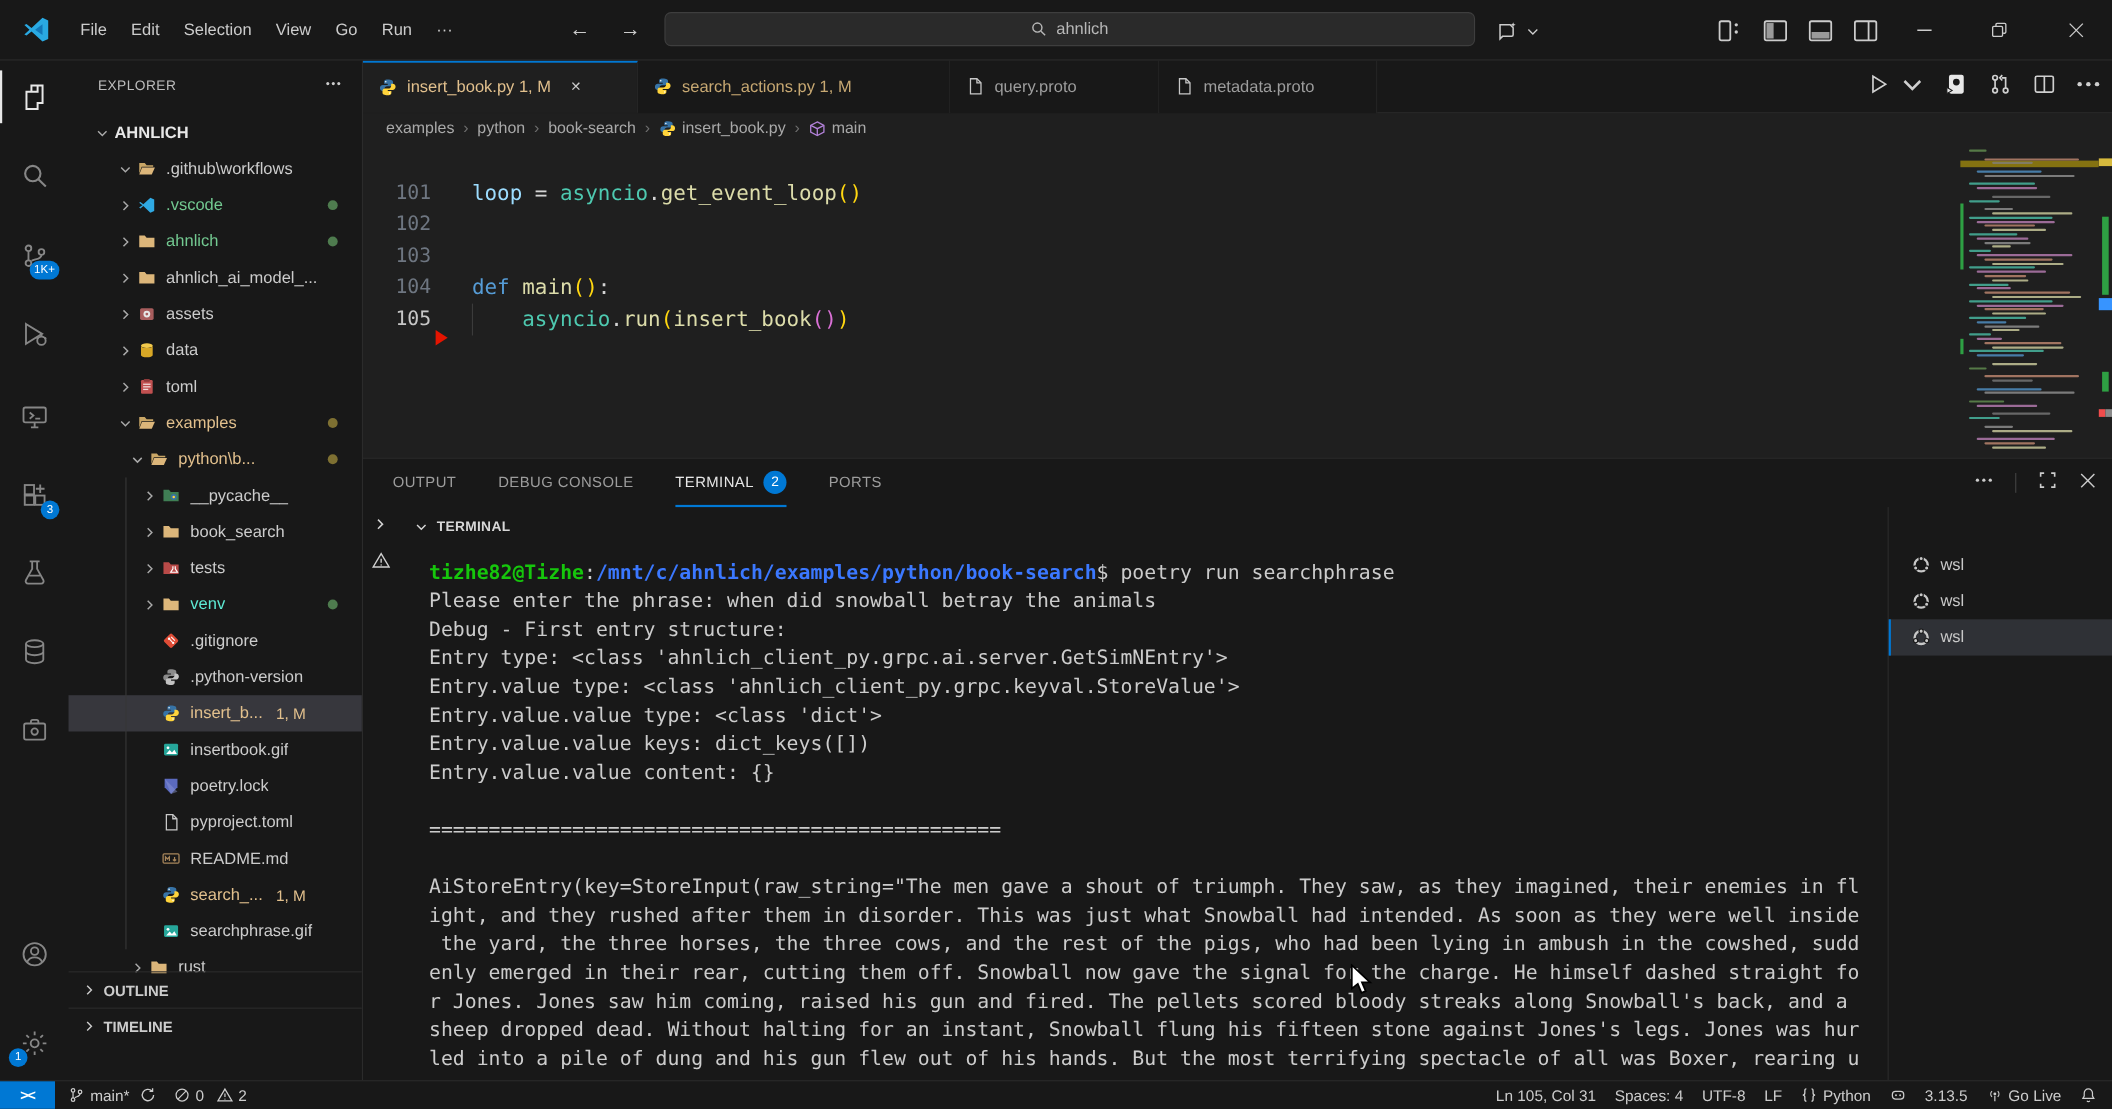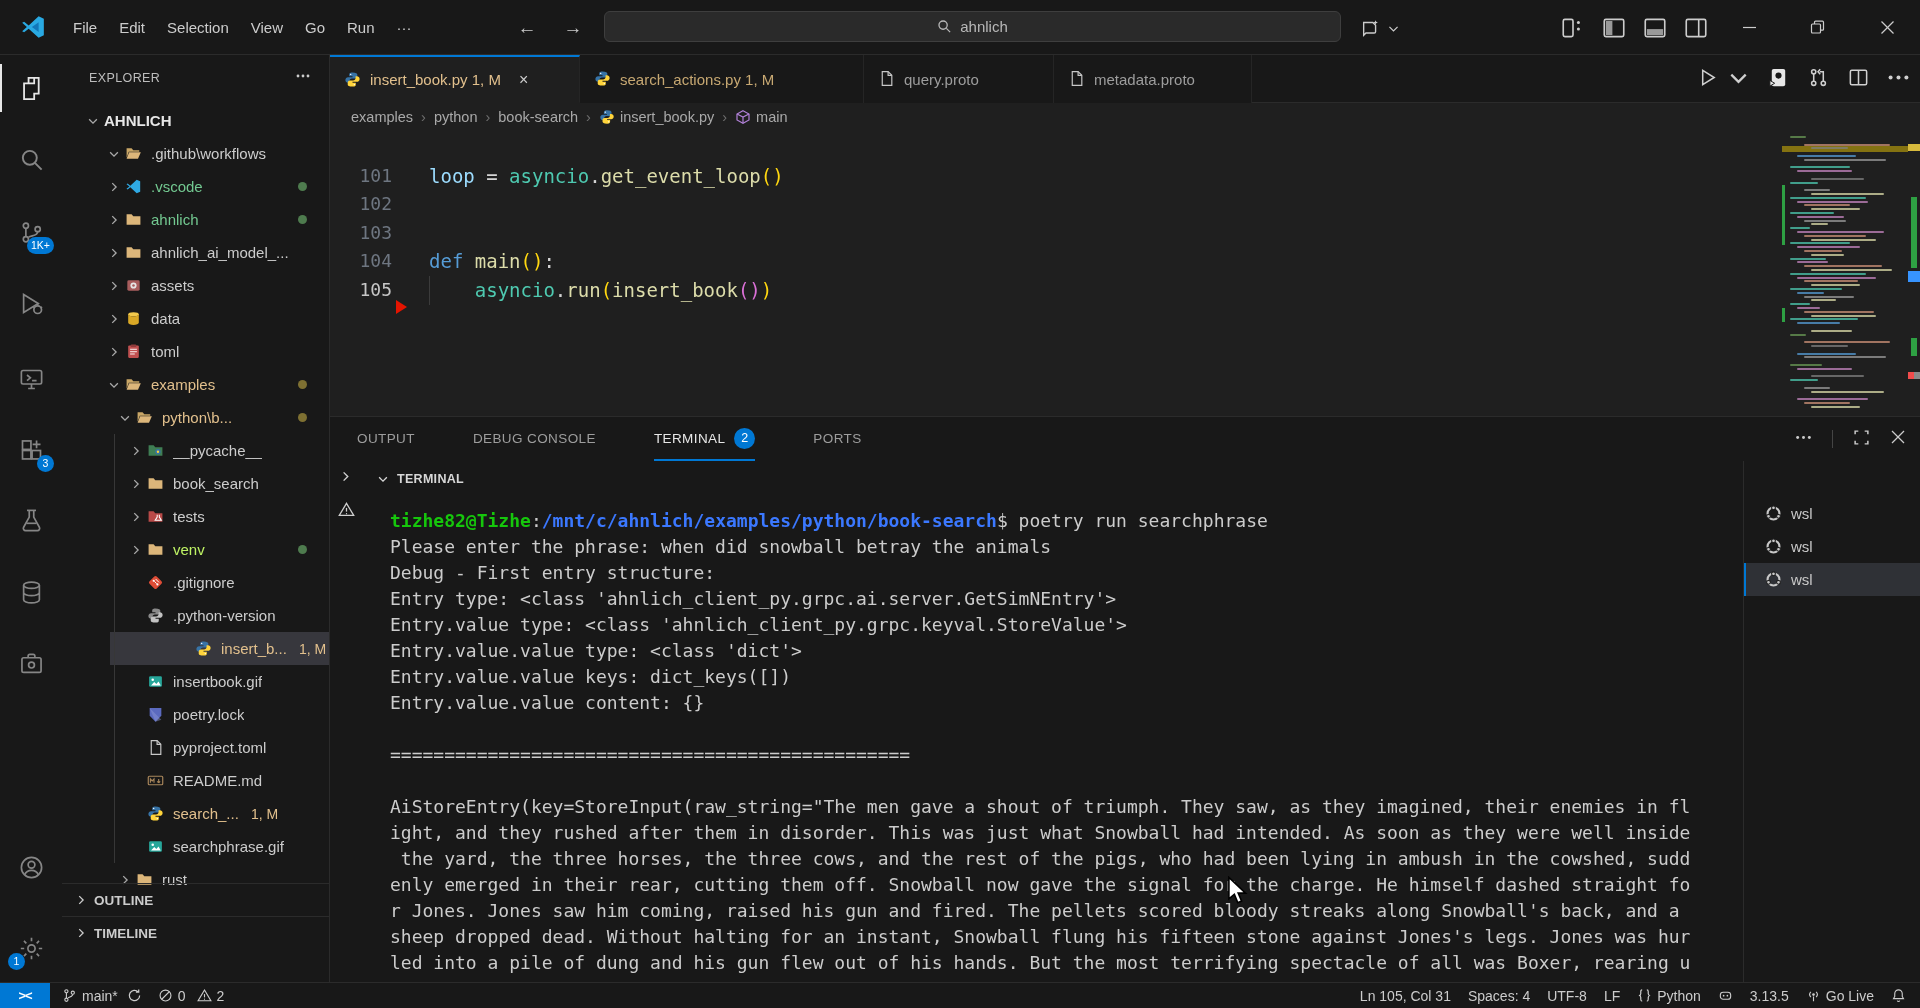--- a/index.html
+++ b/index.html
@@ -78,35 +78,35 @@
 
   #minimap { position:absolute; left:1452px; top:0px; width:126px; height:286px; overflow:hidden; }
   .mmbar { position:absolute; height:2px; border-radius:1px; }
   #mm-highlight { position:absolute; left:0; right:0; top:16px; height:6px; background:rgba(255,215,0,.45); }
   .mm-gut { position:absolute; left:0; width:3px; background:#2ea043; }
   #ruler { position:absolute; left:1578px; top:0; width:12px; height:286px; }
   .rmark { position:absolute; }
 
   
   #panel { position:absolute; left:0; top:361px; right:0; bottom:0; background:#181818; border-top:1px solid #2b2b2b; }
-  #panel-tabs { position:absolute; left:27px; top:0; height:44px; display:flex; gap:58px; }
+  #panel-tabs { position:absolute; left:27px; top:0; height:44px; display:flex; gap:38px; }
   .ptab { height:44px; display:flex; align-items:center; gap:9px; font-size:13.5px; letter-spacing:.4px;
     color:#9d9d9d; border-bottom:2px solid transparent; }
   .ptab.active { color:#e7e7e7; border-bottom-color:#0078d4; }
   .pbadge { background:#0078d4; color:#fff; width:21px; height:21px; border-radius:50%; font-size:12.5px;
     display:flex; align-items:center; justify-content:center; }
   #panel-actions { position:absolute; top:0; height:44px; right:14px; display:flex; align-items:center; gap:20px; color:#cccccc; }
   #panel-actions .pa-sep { width:1px; height:18px; background:#444; }
   #terminal-header { position:absolute; left:46px; top:44px; height:36px; display:flex; align-items:center; gap:7px;
     font-size:12.5px; font-weight:bold; color:#d7d7d7; letter-spacing:.3px; }
   .pgutter { position:absolute; left:8px; color:#d0d0d0; }
   #terminal { position:absolute; left:60px; top:91px; right:190px; bottom:0; overflow:hidden;
     font-family:"DejaVu Sans Mono", monospace; font-size:18px; line-height:26px; color:#cccccc; white-space:pre; }
   .tline { height:26px; }
-  #term-sidebar { position:absolute; right:0; top:44px; width:177px; bottom:0; border-left:1px solid #2b2b2b; }
+  #term-sidebar { position:absolute; right:0; top:44px; width:204px; bottom:0; border-left:1px solid #2b2b2b; }
   .sess { position:absolute; left:0; right:0; height:33px; display:flex; align-items:center; gap:9px;
     padding-left:21px; font-size:15px; color:#c8c8c8; }
   .sess.active { background:#2f3136; border-left:2px solid #0078d4; padding-left:19px; }
   .sess svg { width:17px; height:17px; }
 
   
   #statusbar { position:absolute; left:0; right:0; bottom:0; height:26px; background:#181818;
     border-top:1px solid #2b2b2b; display:flex; align-items:center; font-size:14px; color:#cccccc; z-index:6; }
   #remote-block { width:50px; height:100%; background:#0078d4; color:#fff; display:flex; align-items:center;
     justify-content:center; font-weight:bold; font-size:13px; letter-spacing:-1px; }
@@ -468,21 +468,21 @@
         <span class="chev">
           <svg width="14" height="14" viewBox="0 0 16 16">
             <path d="M6 3.6l4.4 4.4L6 12.4" fill="none" stroke="#a9a9a9" stroke-width="1.5"></path>
           </svg>
         </span>
         <span class="ticon">
           <svg width="17" height="17" viewBox="0 0 16 16">
             <path fill="#DCB67A" d="M1.5 3h4.7l1.6 1.9h6.7v8H1.5z"></path>
           </svg>
         </span>
-        <span class="lbl" style="color: #bef264;">venv</span>
+        <span class="lbl" style="color: #5eead4;">venv</span>
         <span class="gitdot" style="background: rgb(78, 123, 78);"></span>
       </div>
       <div class="trow" style="top: 462px; padding-left: 67px;">
         <span class="chev"></span>
         <span class="ticon">
           <svg width="17" height="17" viewBox="0 0 16 16">
             <rect x="3.2" y="3.2" width="9.6" height="9.6" rx="1.6" transform="rotate(45 8 8)" fill="#DE4C36"></rect>
             <circle cx="6.3" cy="6.3" r="1" fill="#fff"></circle>
             <circle cx="9.8" cy="9.8" r="1" fill="#fff"></circle>
             <path d="M6.9 6.9l2.2 2.2M8.1 4.7l3.2 3.2" stroke="#fff" stroke-width=".9" fill="none"></path>
@@ -493,21 +493,21 @@
       <div class="trow" style="top: 495px; padding-left: 67px;">
         <span class="chev"></span>
         <span class="ticon">
           <svg width="17" height="17" viewBox="0 0 16 16">
             <path fill="#8a8a8a" d="M7.9 1.3c-2.7 0-3 1.2-3 2.1v1.5h3.1v.9H3.8c-1.3 0-2.5 1-2.5 2.7 0 1.6 1.2 2.6 2.5 2.6h1.3V9.3c0-1.2 1-2.3 2.4-2.3h3c1.2 0 2-.9 2-2.1V3.4c0-1.2-1.2-2.1-4.6-2.1z"></path>
             <path fill="#c2c2c2" d="M8.1 14.7c2.7 0 3-1.2 3-2.1v-1.5H8v-.9h4.2c1.3 0 2.5-1 2.5-2.7 0-1.6-1.2-2.6-2.5-2.6h-1.3v1.8c0 1.2-1 2.3-2.4 2.3h-3c-1.2 0-2 .9-2 2.1v1.5c0 1.2 1.2 2.1 4.6 2.1z"></path>
           </svg>
         </span>
         <span class="lbl">.python-version</span>
       </div>
-      <div class="trow selected" style="top: 528px; padding-left: 67px; margin-left: 48px;">
+      <div class="trow selected" style="top: 528px; padding-left: 67px;">
         <span class="chev"></span>
         <span class="ticon">
           <svg width="17" height="17" viewBox="0 0 16 16">
             <path fill="#3773A6" d="M7.9 1.3c-2.7 0-3 1.2-3 2.1v1.5h3.1v.9H3.8c-1.3 0-2.5 1-2.5 2.7 0 1.6 1.2 2.6 2.5 2.6h1.3V9.3c0-1.2 1-2.3 2.4-2.3h3c1.2 0 2-.9 2-2.1V3.4c0-1.2-1.2-2.1-4.6-2.1z"></path>
             <path fill="#FFD43B" d="M8.1 14.7c2.7 0 3-1.2 3-2.1v-1.5H8v-.9h4.2c1.3 0 2.5-1 2.5-2.7 0-1.6-1.2-2.6-2.5-2.6h-1.3v1.8c0 1.2-1 2.3-2.4 2.3h-3c-1.2 0-2 .9-2 2.1v1.5c0 1.2 1.2 2.1 4.6 2.1z"></path>
             <circle cx="6.3" cy="3.2" r=".65" fill="#fff"></circle>
             <circle cx="9.7" cy="12.8" r=".65" fill="#fff"></circle>
           </svg>
         </span>
         <span class="lbl" style="color: rgb(226, 192, 141);">insert_b...</span>

